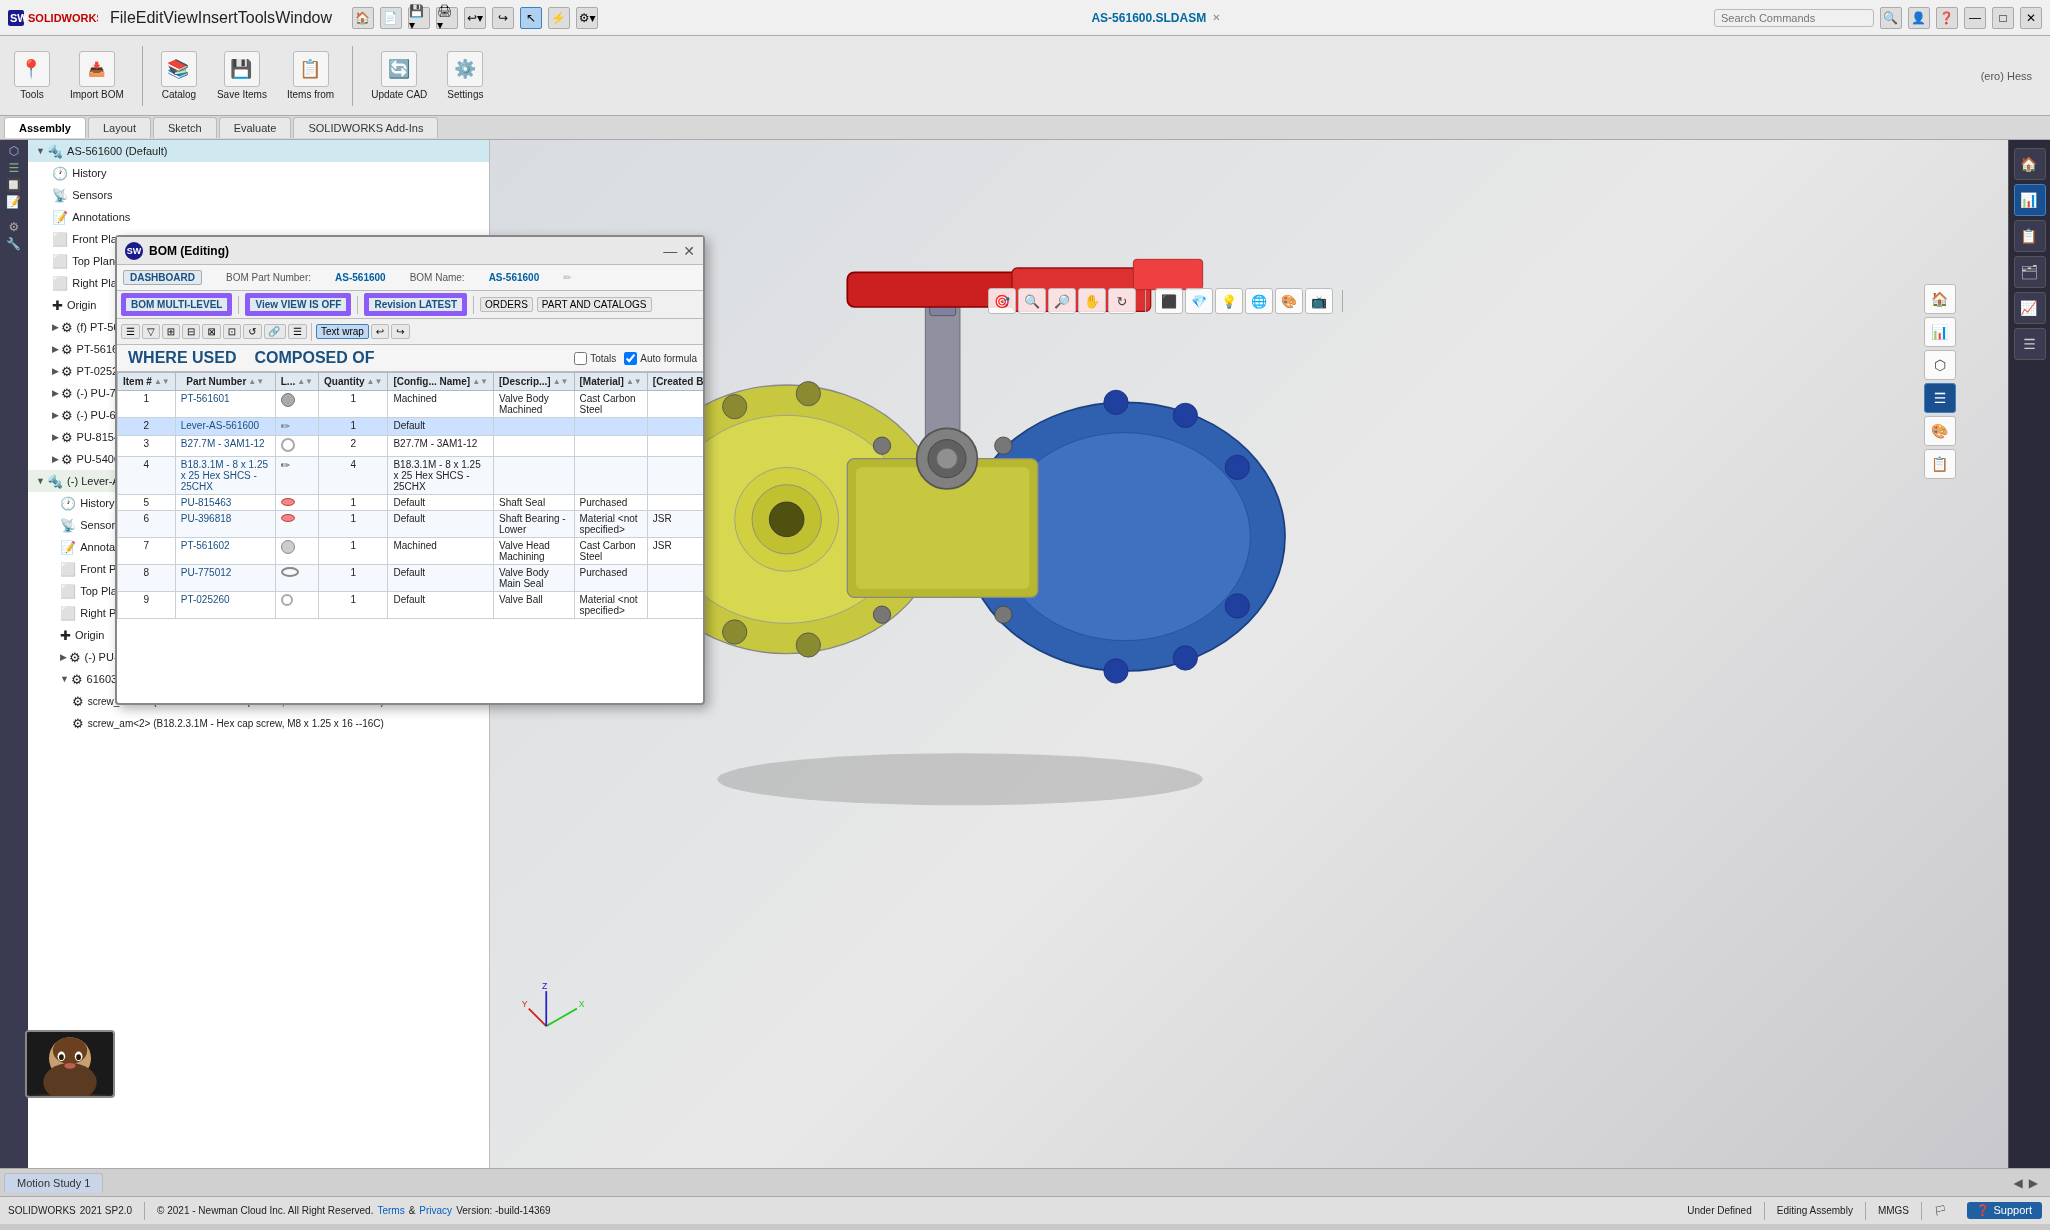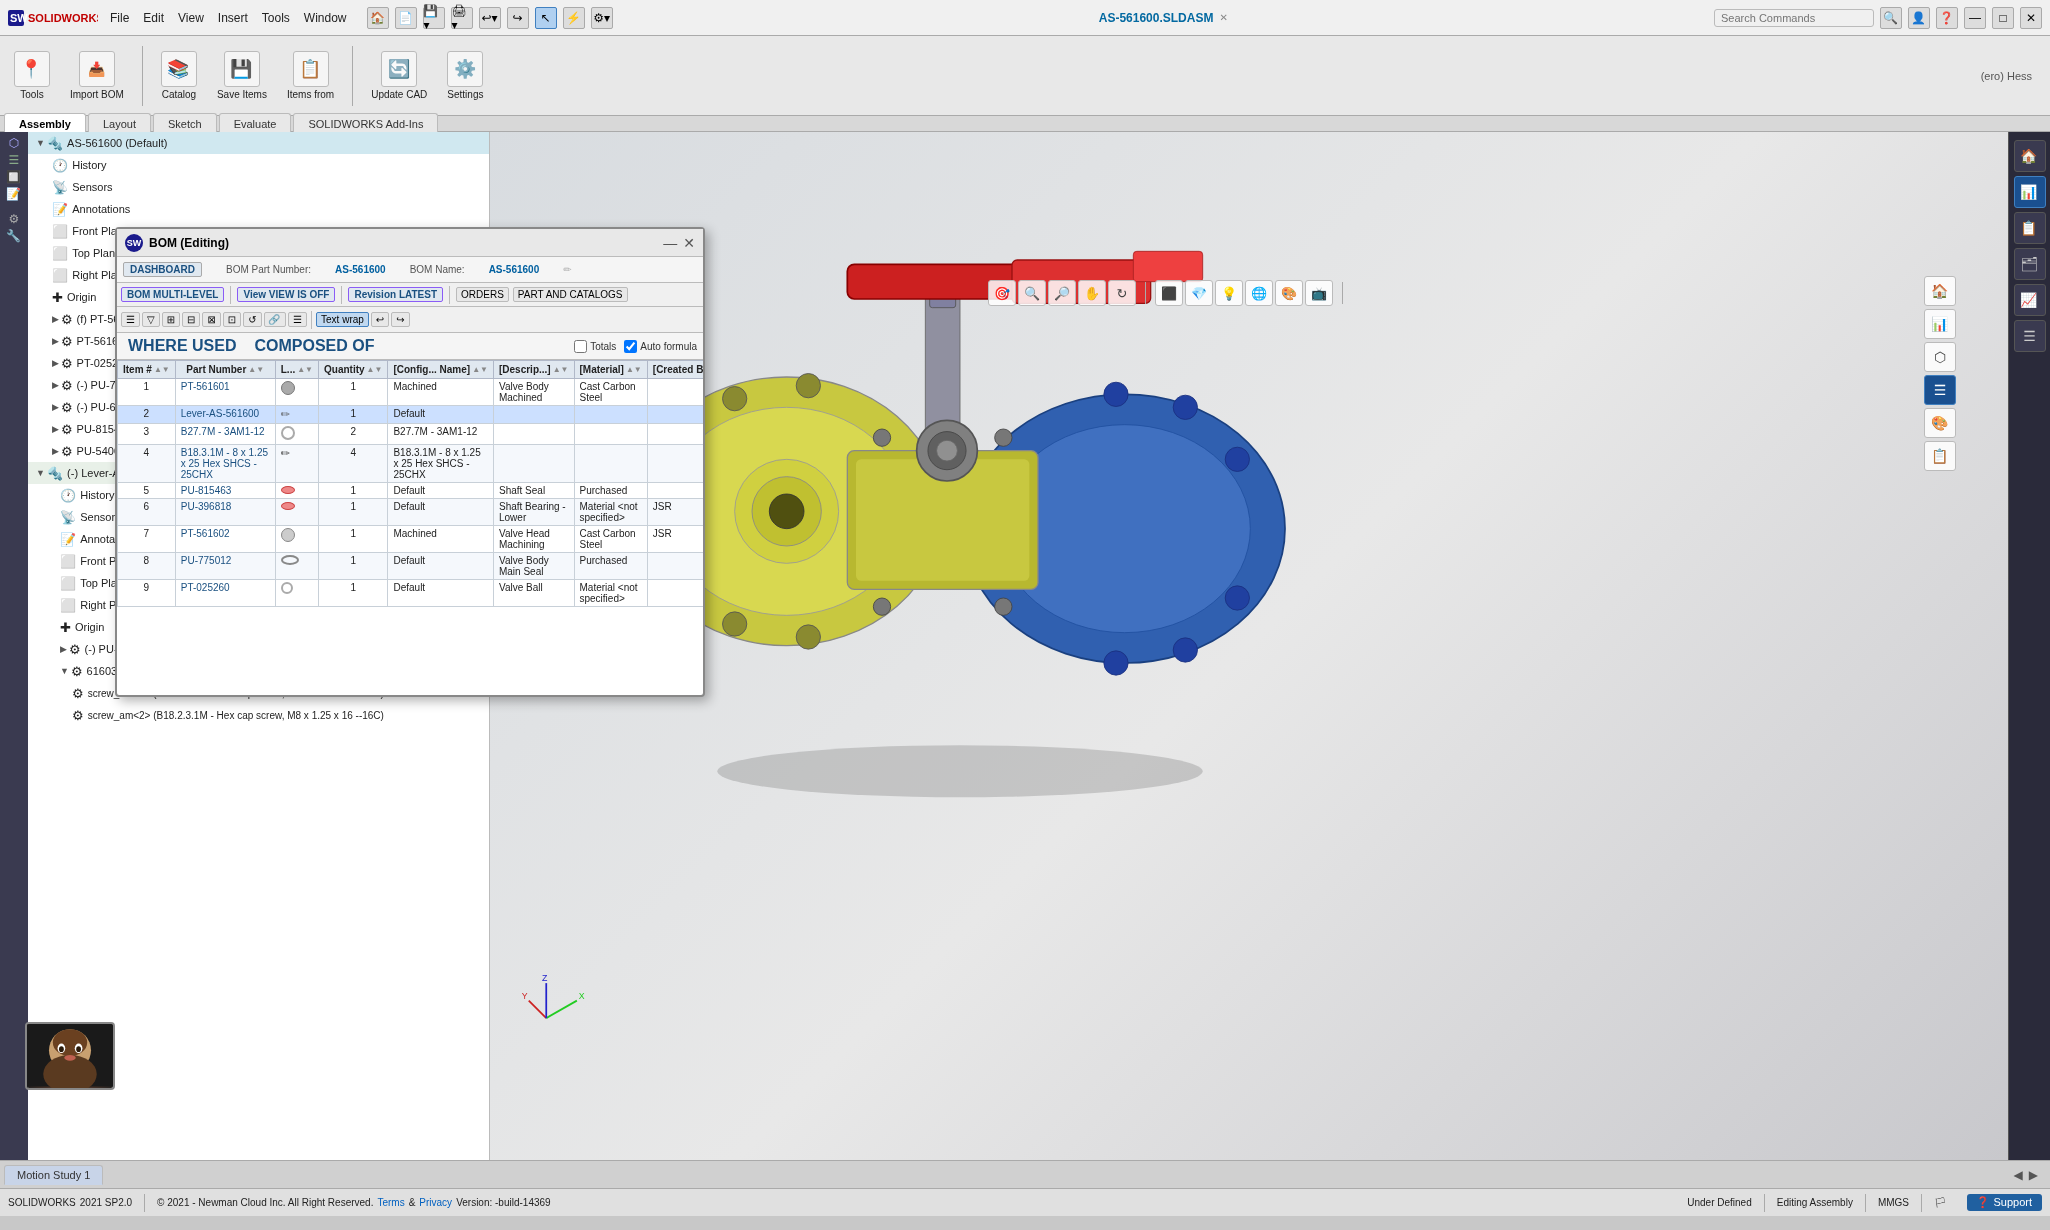--- a/index.html
+++ b/index.html
@@ -1,33 +1,33 @@
 <!DOCTYPE html>
 <html><head>
   <meta charset="utf-8">
   <style>
     * { box-sizing: border-box; margin: 0; padding: 0; }
     body { font-family: 'Segoe UI', Arial, sans-serif; font-size: 11px; background: #c8c8c8; width: 2050px; height: 1230px; overflow: hidden; position: relative; }
 
     
     #top-bar { background: #f0f0f0; border-bottom: 1px solid #aaa; display: flex; align-items: center; height: 36px; padding: 0 8px; gap: 12px; }
     #sw-logo { font-weight: bold; font-size: 13px; color: #c00; display: flex; align-items: center; gap: 4px; }
-    .menu-items { display: flex; gap: 14px; font-size: 12px; color: #222; }
+    .menu-items { display: flex; font-size: 16px; color: #222; }
     .menu-items span { cursor: pointer; }
     .toolbar-icons { display: flex; gap: 6px; align-items: center; margin-left: 8px; }
     .tb-icon { width: 22px; height: 22px; background: #ddd; border: 1px solid #aaa; border-radius: 2px; display: flex; align-items: center; justify-content: center; font-size: 12px; cursor: pointer; }
 
     
     #toolbar2 { background: #e8e8e8; border-bottom: 1px solid #aaa; display: flex; align-items: center; height: 80px; padding: 4px 8px; gap: 8px; }
     .tool-btn { display: flex; flex-direction: column; align-items: center; justify-content: center; min-width: 48px; padding: 4px 6px; cursor: pointer; border-radius: 3px; font-size: 10px; color: #222; }
     .tool-btn .icon-box { width: 36px; height: 36px; background: #f5f5f5; border: 1px solid #bbb; border-radius: 3px; display: flex; align-items: center; justify-content: center; font-size: 18px; margin-bottom: 2px; }
     .tool-separator { width: 1px; height: 60px; background: #aaa; margin: 0 4px; }
 
     
-    #tab-row { background: #d8d8d8; border-bottom: 1px solid #aaa; display: flex; align-items: center; height: 16px; padding: 0 4px; gap: 2px; }
+    #tab-row { background: #d8d8d8; border-bottom: 1px solid #aaa; display: flex; align-items: center; height: 24px; padding: 0 4px; gap: 2px; }
     .tab { padding: 4px 14px; background: #e8e8e8; border: 1px solid #bbb; border-bottom: none; cursor: pointer; font-size: 11px; color: #333; border-radius: 3px 3px 0 0; }
     .tab.active { background: #fff; color: #000; font-weight: bold; }
 
     
     #sidebar { width: 490px; background: #fff; border-right: 1px solid #bbb; overflow-y: auto; display: flex; flex-direction: column; }
     .tree-item { display: flex; align-items: center; padding: 2px 8px; cursor: pointer; font-size: 11px; color: #222; min-height: 22px; }
     .tree-item .icon { margin-right: 4px; font-size: 13px; }
     .tree-arrow { font-size: 9px; margin-right: 2px; color: #555; }
 
     
@@ -36,21 +36,21 @@
     #bom-title-bar .sw-logo-small { width: 18px; height: 18px; background: #1a1a8c; border-radius: 50%; display: flex; align-items: center; justify-content: center; color: #fff; font-size: 9px; font-weight: bold; }
     #bom-title { font-weight: bold; font-size: 12px; flex: 1; }
 
     #bom-nav { background: #f5f5f5; border-bottom: 1px solid #bbb; display: flex; align-items: center; padding: 3px 6px; gap: 24px; font-size: 10px; min-height: 26px; }
     .bom-nav-btn { background: #e0e8f0; border: 1px solid #aaa; padding: 1px 6px; border-radius: 2px; cursor: pointer; font-size: 10px; color: #1a5080; font-weight: bold; }
     .bom-nav-label { color: #555; font-size: 10px; }
     .bom-nav-val { color: #0060a0; font-size: 10px; font-weight: bold; }
     .bom-edit-icon { color: #aaa; font-size: 10px; cursor: pointer; }
 
     #bom-toolbar { background: #f0f0f0; border-bottom: 1px solid #bbb; display: flex; align-items: center; padding: 2px 4px; gap: 4px; min-height: 24px; flex-wrap: wrap; }
-    .bom-type-sel { background: #e0e8f0; border: 1px solid #8b5cf6; padding: 1px 5px; border-radius: 2px; font-size: 10px; cursor: pointer; color: #1a5080; font-weight: bold; }
+    .bom-type-sel { background: #e0e8f0; border: 5px solid #8b5cf6; padding: 1px 5px; border-radius: 2px; font-size: 10px; cursor: pointer; color: #1a5080; font-weight: bold; }
     .bom-toolbar-sep { width: 1px; height: 18px; background: #bbb; margin: 0 2px; }
     .bom-tb-btn { background: #e8e8e8; border: 1px solid #bbb; padding: 1px 4px; border-radius: 2px; font-size: 10px; cursor: pointer; }
     .bom-tb-btn.active-btn { background: #c0d8f0; border-color: #4080c0; }
 
     #bom-sub-toolbar { background: #f5f5f5; border-bottom: 1px solid #bbb; display: flex; align-items: center; padding: 2px 6px; gap: 8px; min-height: 22px; }
     .bom-sub-btn { font-size: 16px; color: #1a5080; cursor: pointer; font-weight: bold; padding: 1px 4px; border: 1px solid transparent; }
     .bom-check { display: flex; align-items: center; gap: 3px; font-size: 10px; color: #333; }
 
     
     #bom-table-wrapper { flex: 1; overflow-y: auto; overflow-x: auto; }

